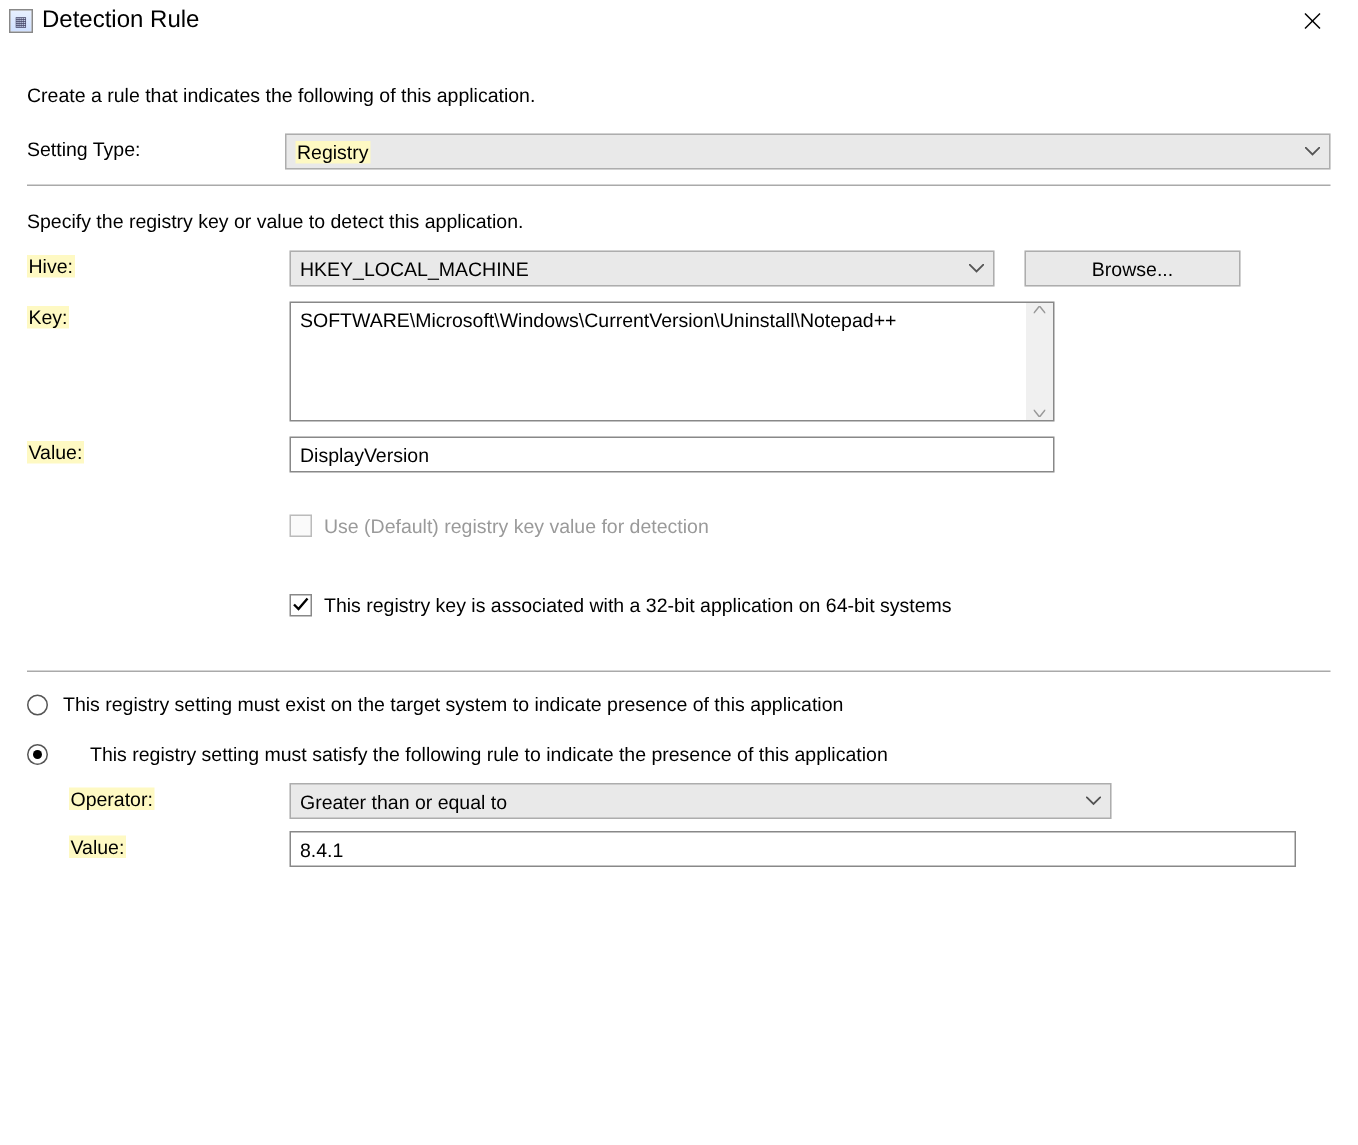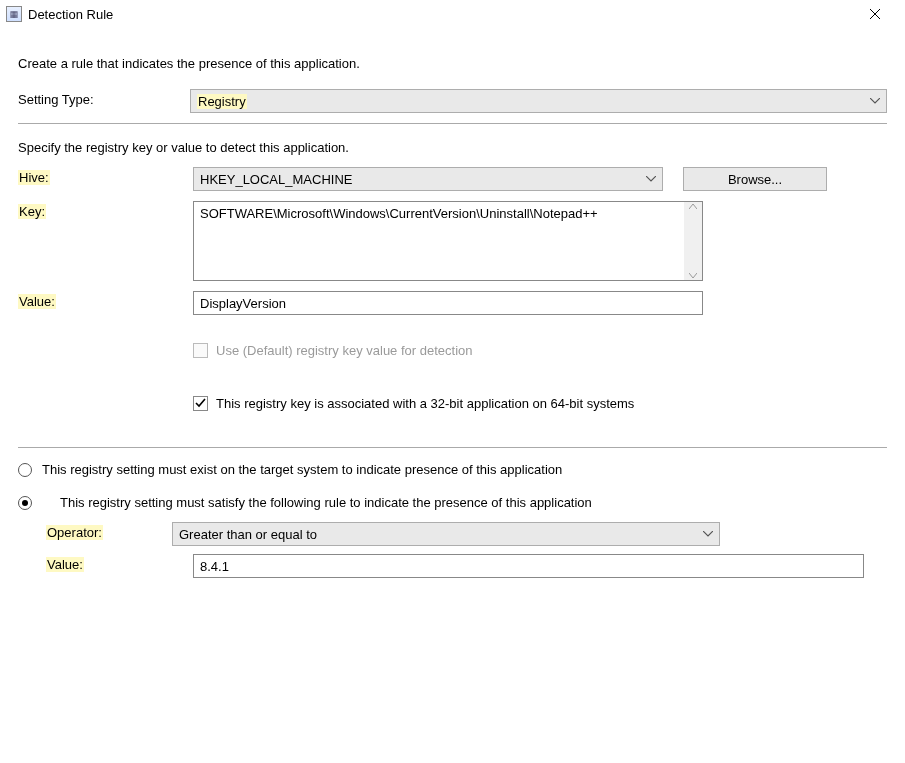--- a/index.html
+++ b/index.html
@@ -21,21 +21,21 @@
     height: 28px;
   }
   .titlebar-left { display: flex; align-items: center; gap: 6px; }
   .titlebar-icon {
     width: 16px; height: 16px;
     border: 1px solid #888;
     background: linear-gradient(#e8f0ff, #cfe0ff);
     display: flex; align-items: center; justify-content: center;
     font-size: 9px; color: #446;
   }
-  .titlebar-title { font-size: 13px; }
+  .titlebar-title { font-size: 16px; }
   .close-btn {
     width: 44px; height: 24px;
     display: flex; align-items: center; justify-content: center;
     cursor: default;
   }
   .close-btn svg { width: 12px; height: 12px; }
   .content {
     padding: 14px 18px 10px 18px;
   }
   .intro { margin: 14px 0 18px 0; }
@@ -182,21 +182,21 @@
   <div class="close-btn">
     <svg viewBox="0 0 12 12">
       <line x1="1" y1="1" x2="11" y2="11" stroke="#000" stroke-width="1"></line>
       <line x1="11" y1="1" x2="1" y2="11" stroke="#000" stroke-width="1"></line>
     </svg>
   </div>
 </div>
 
 <div class="content">
 
-  <div class="intro">Create a rule that indicates the presence of this application.</div>
+  <div class="intro">Create a rule that indicates the following of this application.</div>
 
   <div class="row">
     <div class="label-col">
       <span>Setting Type:</span>
     </div>
     <div class="field-col">
       <div class="combo full">
         <span class="hl">Registry</span>
         <span class="chevron-wrap">
           <svg viewBox="0 0 10 6">
@@ -285,21 +285,21 @@
   </div>
 
   <div class="radio-row" style="margin-top:18px;gap:28px;">
     <div class="radio checked"></div>
     <span>This registry setting must satisfy the following rule to indicate the presence of this application</span>
   </div>
 
   <div class="indent" style="margin-top:12px;">
 
     <div class="row" style="margin-bottom:8px;">
-      <div class="label-col" style="width:126px;">
+      <div class="label-col" style="width:147px;">
         <span class="hl">Operator:</span>
       </div>
       <div class="field-col">
         <div class="combo w671">
           <span>Greater than or equal to</span>
           <span class="chevron-wrap">
             <svg viewBox="0 0 10 6">
                 <path d="M0 0 L5 5 L10 0" fill="none" stroke="#555" stroke-width="1.2"></path>
               </svg>
 

